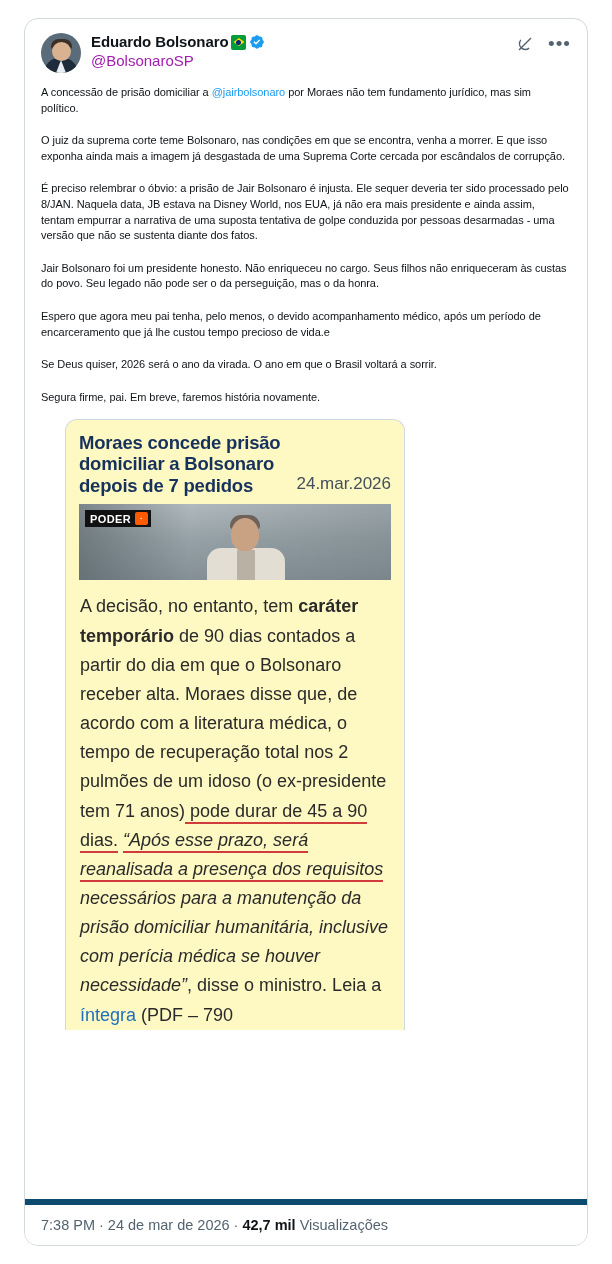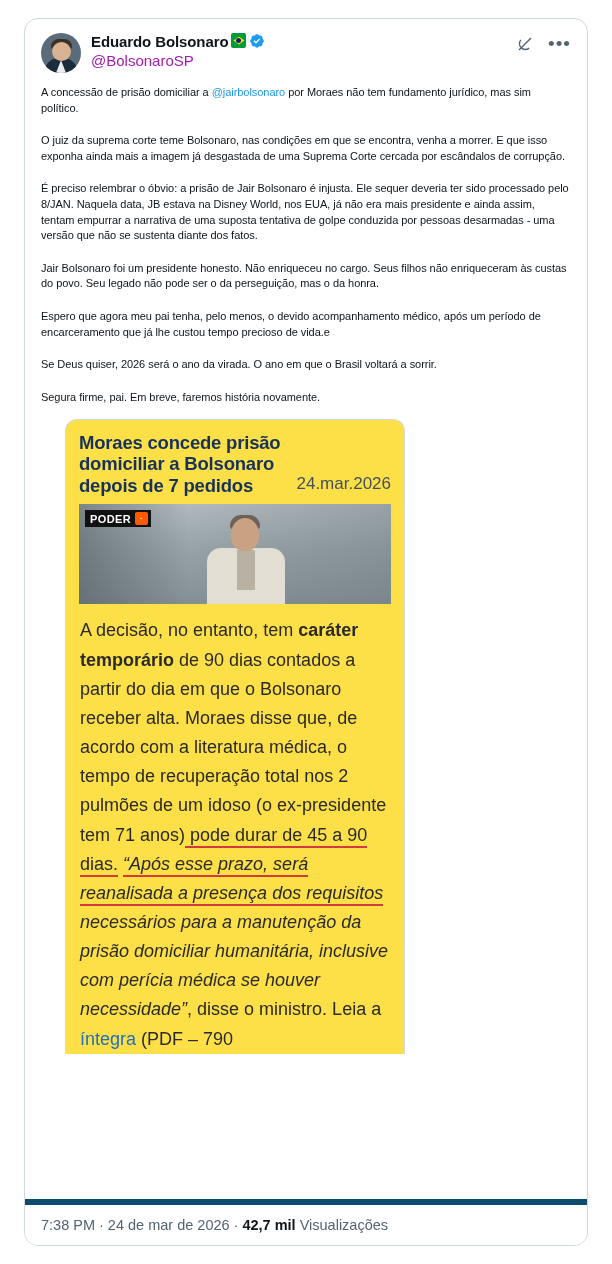--- a/index.html
+++ b/index.html
@@ -65,20 +65,21 @@
     position: absolute;
     left: 50%; bottom: 0;
     width: 10px; height: 13px;
     margin-left: -5px;
     background: #e8eef2;
     clip-path: polygon(50% 0, 100% 100%, 0 100%);
   }
   .names { flex: 1 1 auto; min-width: 0; line-height: 1.2; }
   .name-row {
     display: flex;
+    align-items: center;
     gap: 3px;
   }
   .display-name {
     font-weight: bold;
     font-size: 15px;
     color: #0f1419;
     letter-spacing: -0.1px;
   }
   .flag-badge {
     display: inline-flex;
@@ -142,21 +143,21 @@
   .tw-body p:last-child { margin-bottom: 13px; }
   .mention { color: #1d9bf0; }
   
   .link-card {
     margin: 0 0 0 24px;
     width: 340px;
     border: 1px solid #cfd9de;
     border-radius: 12px 12px 0 0;
     border-bottom: none;
     overflow: hidden;
-    background: #fde047;
+    background: #fef9c3;
   }
   .lc-head {
     padding: 12px 13px 8px 13px;
   }
   .lc-title {
     font-size: 18.5px;
     font-weight: bold;
     color: #16325c;
     line-height: 1.17;
     letter-spacing: -0.2px;
@@ -168,21 +169,21 @@
     gap: 8px;
   }
   .lc-date {
     font-size: 17px;
     color: #44505c;
     white-space: nowrap;
     padding-bottom: 2px;
   }
   .lc-hero {
     position: relative;
-    height: 100px;
+    height: 76px;
     margin: 0 13px;
     background: linear-gradient(180deg, #b9c2c6 0%, #97a3a8 45%, #7d8a90 100%);
     overflow: hidden;
   }
   .lc-hero .bg-wall {
     position: absolute; inset: 0;
     background:
       linear-gradient(90deg, rgba(90,100,105,.65) 0%, rgba(150,160,165,.25) 35%, rgba(120,130,135,.5) 100%);
   }
   .lc-hero .person-head {

